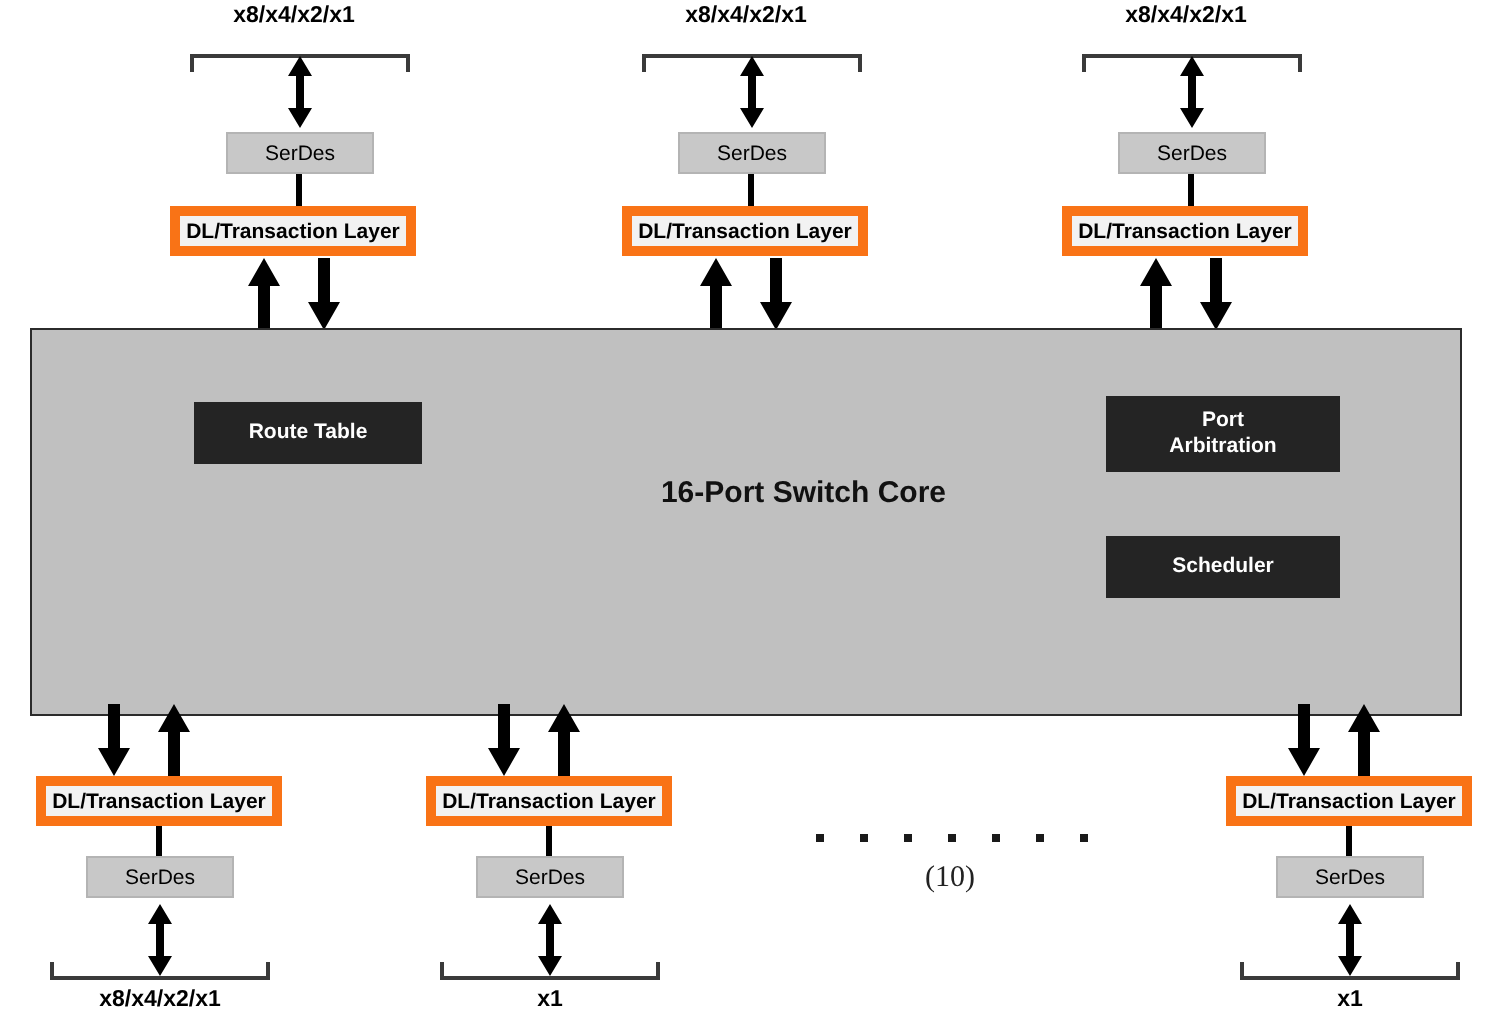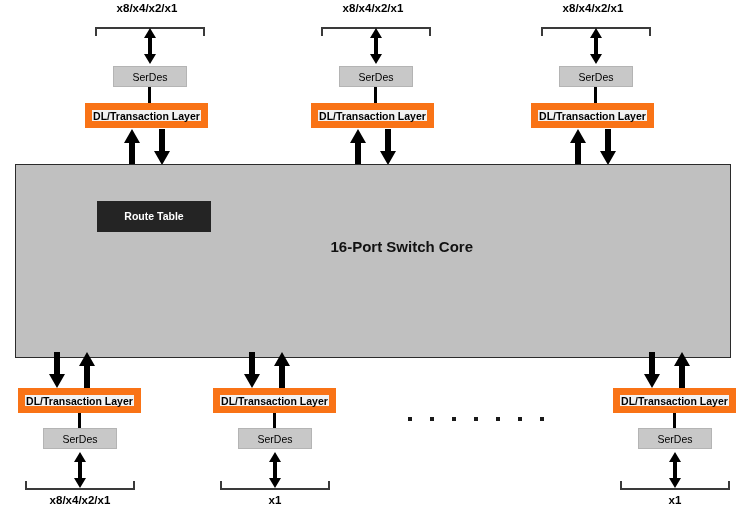--- a/index.html
+++ b/index.html
@@ -58,21 +58,21 @@
     font-size: 10.5px;
     font-weight: normal;
     color: #000000;
     white-space: nowrap;
   }
 
   
   .dl-box {
     position: absolute;
     background: #f2f2f2;
-    border: 7px solid #f97316;
+    border: 5px solid #f97316;
     box-sizing: border-box;
     display: flex;
     align-items: center;
     justify-content: center;
     font-size: 10.5px;
     font-weight: bold;
     color: #000000;
     white-space: nowrap;
   }
 
@@ -197,20 +197,23 @@
   </div>
   <div class="arrow" style="left:599px; top:129px;">
     <svg width="18" height="36" viewBox="0 0 18 36">
       <polygon points="9,36 1,22 6,22 6,0 12,0 12,22 17,22" fill="#000000"></polygon>
     </svg>
   </div>
 
   <div class="core-box" style="left:15px; top:164px; width:716px; height:194px;"></div>
 
   <div class="core-block" style="left:97px; top:201px; width:114px; height:31px;">Route Table</div>
+  <div class="core-block" style="left:553px; top:198px; width:117px; height:38px;">Port
+Arbitration</div>
+  <div class="core-block" style="left:553px; top:268px; width:117px; height:31px;">Scheduler</div>
 
   <div class="core-title" style="left:273px; top:238px; width:200px;">16-Port Switch Core</div>
 
   <div class="arrow" style="left:48px; top:352px;">
     <svg width="18" height="36" viewBox="0 0 18 36">
       <polygon points="9,36 1,22 6,22 6,0 12,0 12,22 17,22" fill="#000000"></polygon>
     </svg>
   </div>
   <div class="arrow" style="left:78px; top:352px;">
     <svg width="18" height="36" viewBox="0 0 18 36">
@@ -251,20 +254,21 @@
 
   <div class="dots-row" style="left:408px; top:417px; width:140px; height:8px;">
     <span class="dot" style="left:0px;   top:0px;"></span>
     <span class="dot" style="left:22px;  top:0px;"></span>
     <span class="dot" style="left:44px;  top:0px;"></span>
     <span class="dot" style="left:66px;  top:0px;"></span>
     <span class="dot" style="left:88px;  top:0px;"></span>
     <span class="dot" style="left:110px; top:0px;"></span>
     <span class="dot" style="left:132px; top:0px;"></span>
   </div>
+  <div class="ellipsis-count" style="left:425px; top:431px; width:100px;">(10)</div>
 
   <div class="arrow" style="left:643px; top:352px;">
     <svg width="18" height="36" viewBox="0 0 18 36">
       <polygon points="9,36 1,22 6,22 6,0 12,0 12,22 17,22" fill="#000000"></polygon>
     </svg>
   </div>
   <div class="arrow" style="left:673px; top:352px;">
     <svg width="18" height="36" viewBox="0 0 18 36">
       <polygon points="9,0 17,14 12,14 12,36 6,36 6,14 1,14" fill="#000000"></polygon>
     </svg>

